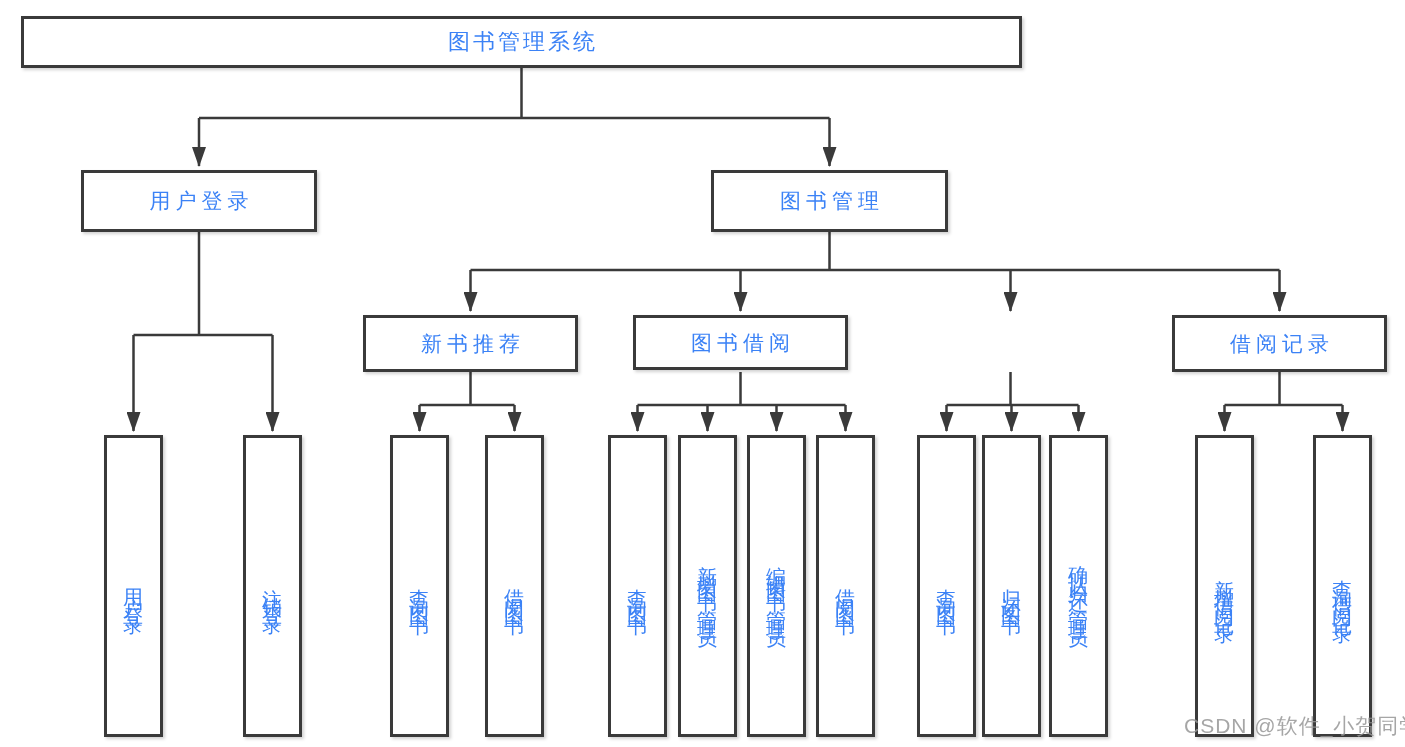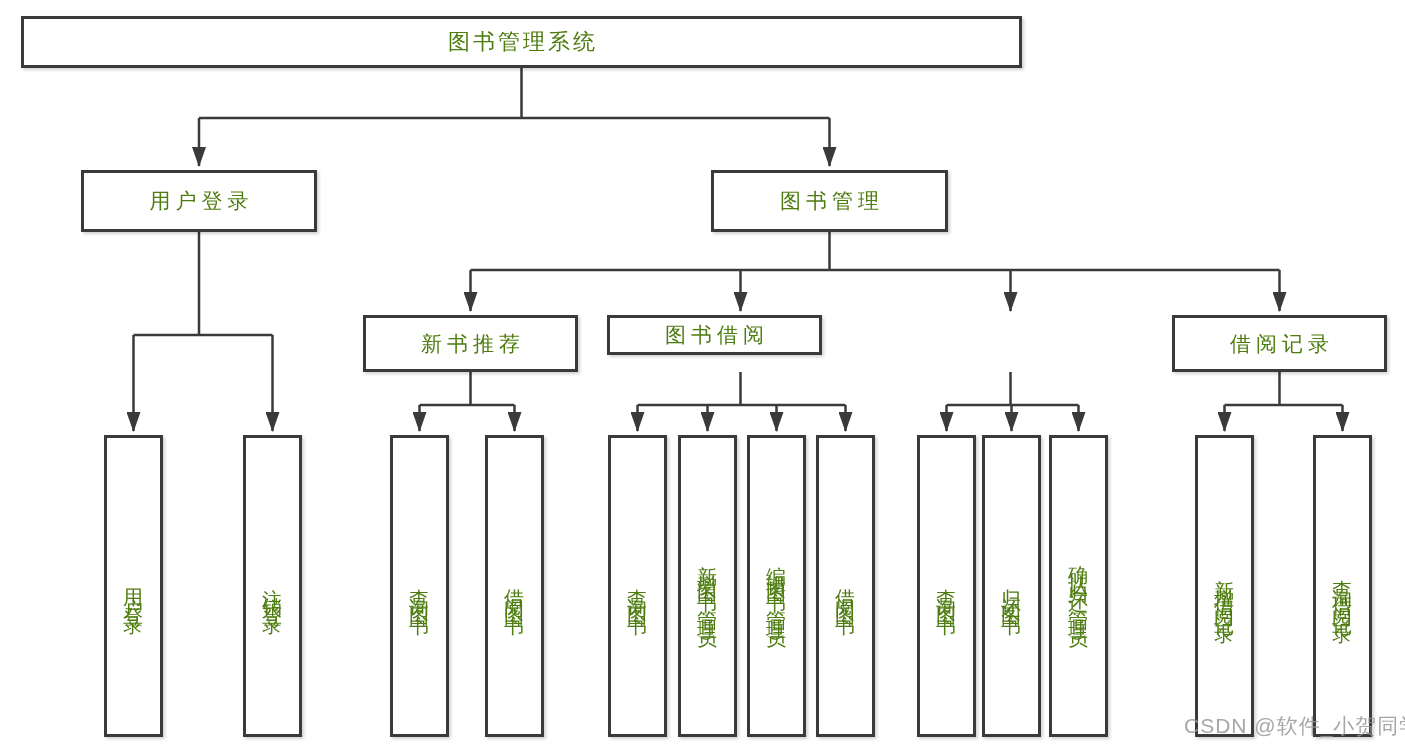--- a/index.html
+++ b/index.html
@@ -10,21 +10,21 @@
     overflow:hidden;
     font-family:"Liberation Sans", sans-serif;
   }
   .wires{position:absolute;left:0;top:0;}
   .wire{stroke:#3a3a3a;stroke-width:2.5;fill:none;}
   .box{
     position:absolute;
     box-sizing:border-box;
     background:#ffffff;
     border:3px solid #3a3a3a;
-    color:#4d7c0f;
+    color:#3b82f6;
     display:flex;
     align-items:center;
     justify-content:center;
     box-shadow:2px 2px 3px rgba(0,0,0,0.18);
     text-align:center;
   }
   .h{font-size:21px;letter-spacing:5px;padding-left:5px;}
   .root{font-size:22px;letter-spacing:3px;padding-left:3px;}
   .v{
     writing-mode:vertical-rl;
@@ -94,21 +94,21 @@
   <div class="box h" style="left:81px;top:170px;width:236px;height:62px">
     <span>用户登录</span>
   </div>
   <div class="box h" style="left:363px;top:315px;width:215px;height:57px">
     <span>新书推荐</span>
   </div>
 
   <div class="box h" style="left:711px;top:170px;width:237px;height:62px">
     <span>图书管理</span>
   </div>
-  <div class="box h" style="left:607px;top:315px;width:215px;height:40px">
+  <div class="box h" style="left:633px;top:315px;width:215px;height:55px">
     <span>图书借阅</span>
   </div>
   <div class="box h" style="left:1172px;top:315px;width:215px;height:57px">
     <span>借阅记录</span>
   </div>
 
   <div class="box v" style="left:104px;top:435px;width:59px;height:302px">
     <span>用户登录</span>
   </div>
   <div class="box v" style="left:243px;top:435px;width:59px;height:302px">

